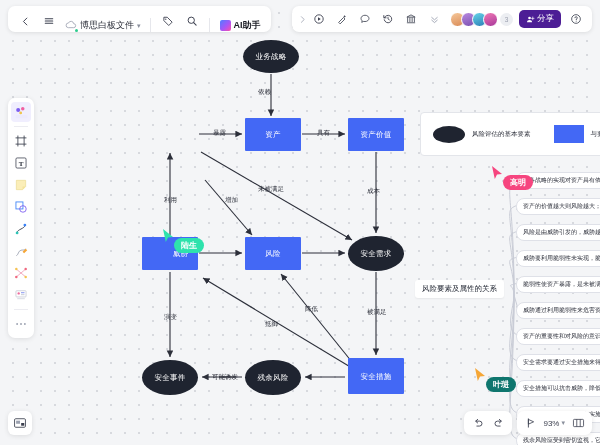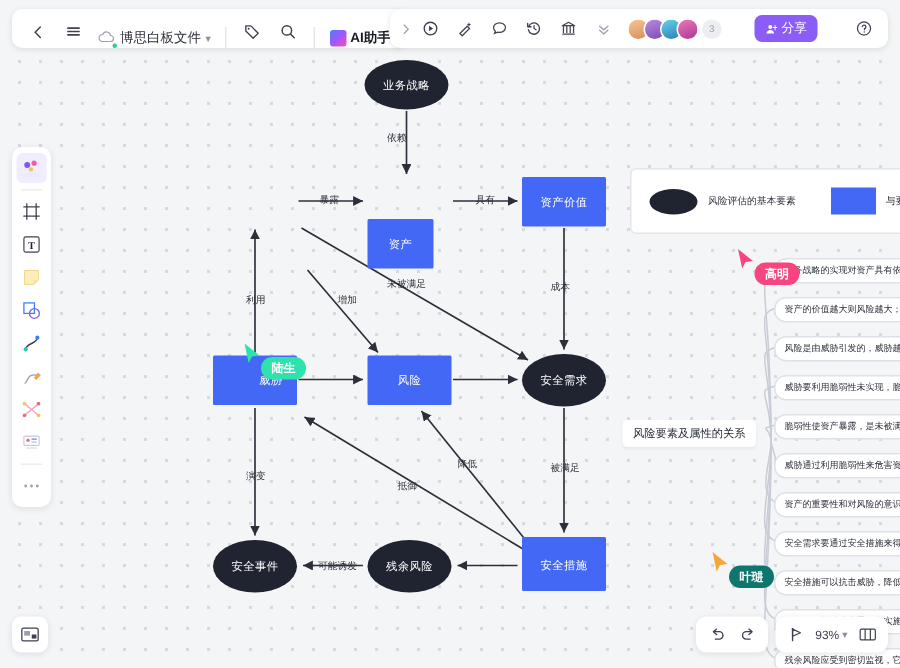--- a/index.html
+++ b/index.html
@@ -64,22 +64,22 @@
     background-size:cover;
   }
   .avatar:first-child { margin-left:0; }
   .av-count {
     width:13px; height:13px; border-radius:50%; background:#eceef2;
     color:#9a9fae; font-size:6.5px; display:flex; align-items:center;
     justify-content:center; margin-left:2px;
   }
   .share-btn {
     display:flex; align-items:center; gap:2px;
-    background:#8b5cf6; color:#fff; font-size:8.5px;
-    border-radius:5px; padding:3px 7px; margin:0 19px; cursor:pointer;
+    background:#4c1d95; color:#fff; font-size:8.5px;
+    border-radius:5px; padding:3px 7px; margin:0 3px; cursor:pointer;
     white-space:nowrap;
   }
 
   
   .palette {
     position:absolute; left:8px; top:98px; width:26px;
     background:#fff; border-radius:7px;
     box-shadow:0 1px 5px rgba(0,0,0,.10);
     padding:4px 0; display:flex; flex-direction:column;
     align-items:center; gap:2px; z-index:35;
@@ -199,21 +199,21 @@
       <path d="M345,377 L305,377"></path>
 
       <path d="M242,377 L202,377"></path>
     </g>
     <line x1="219" y1="377" x2="236" y2="377" stroke="#2c2f3a" stroke-width="1.1"></line>
   </svg>
 
   <div class="node oval" id="nd0" style="left: 243px; top: 40px; width: 56px; height: 33px;">
       <span>业务战略</span>
     </div>
-  <div class="node rect" id="nd2" style="left: 245px; top: 118px; width: 44px; height: 33px; margin-top: 28px;">
+  <div class="node rect" id="nd2" style="left: 245px; top: 118px; width: 56px; height: 33px;">
       <span>资产</span>
     </div>
   <div class="node rect" id="nd3" style="left: 348px; top: 118px; width: 56px; height: 33px;">
       <span>资产价值</span>
     </div>
   <div class="node rect" id="nd4" style="left: 142px; top: 237px; width: 56px; height: 33px; padding-left: 21px;">
       <span>威胁</span>
     </div>
   <div class="node rect" id="nd5" style="left: 245px; top: 237px; width: 56px; height: 33px;">
       <span>风险</span>

